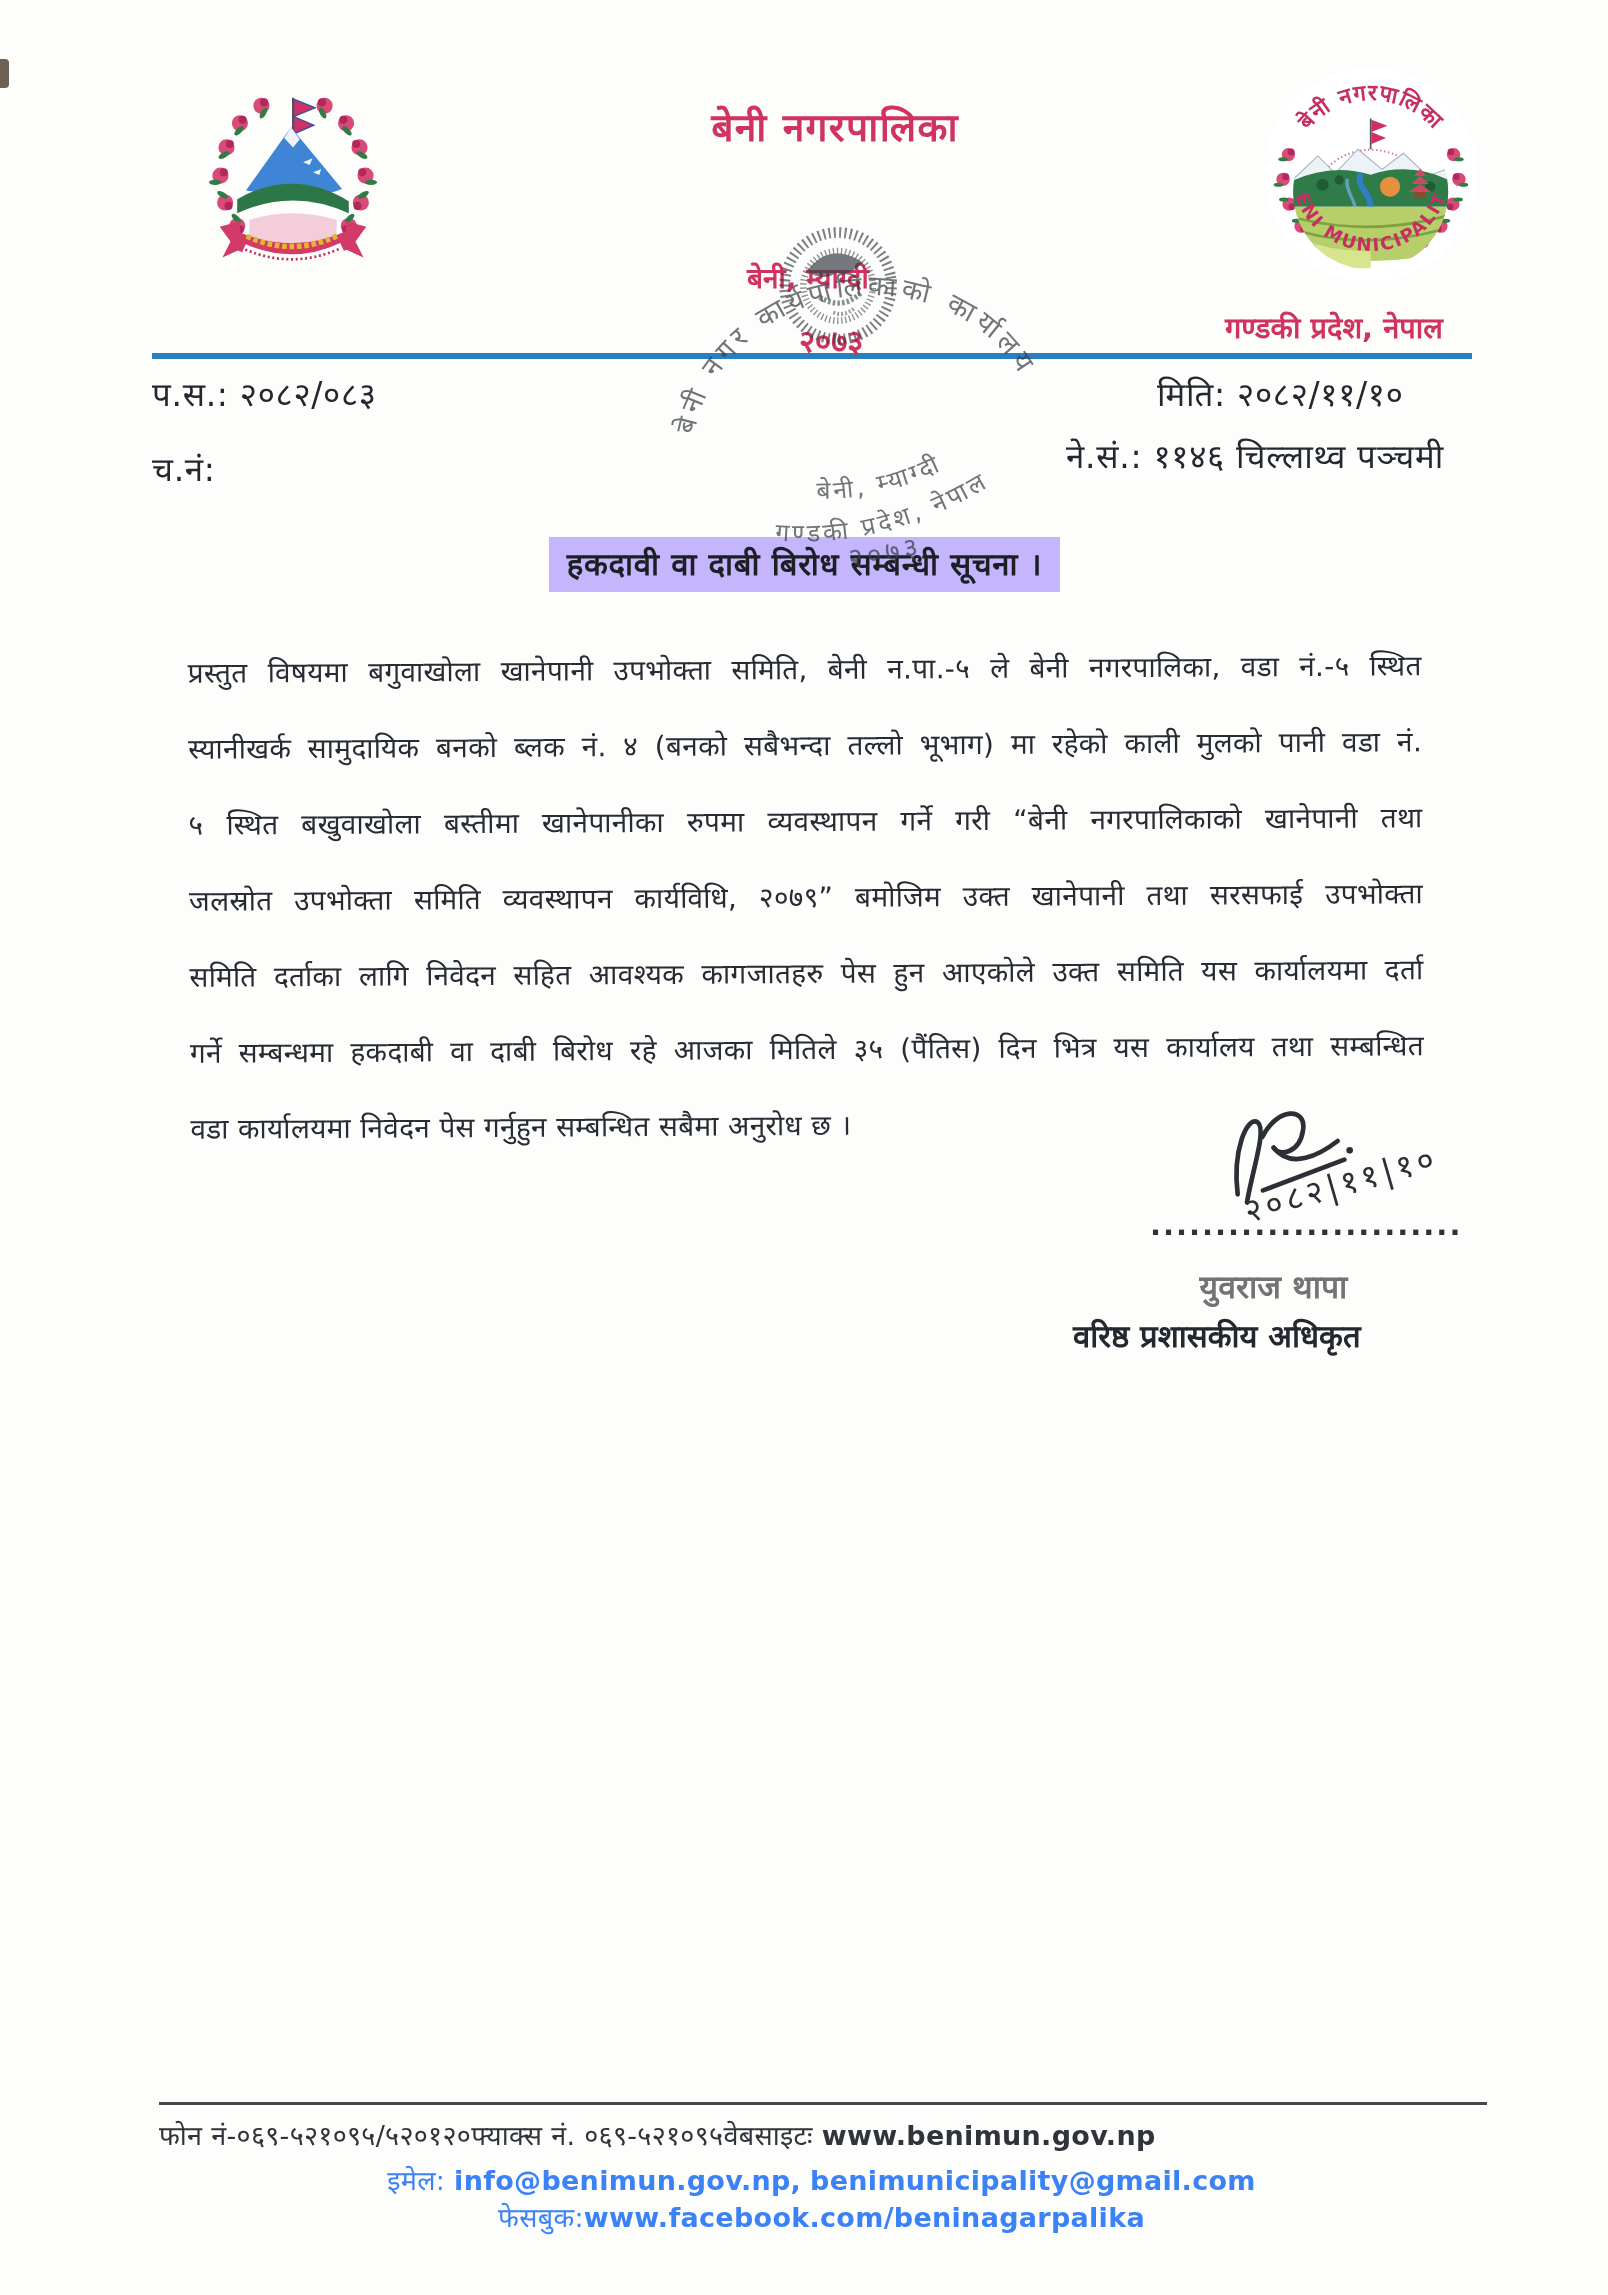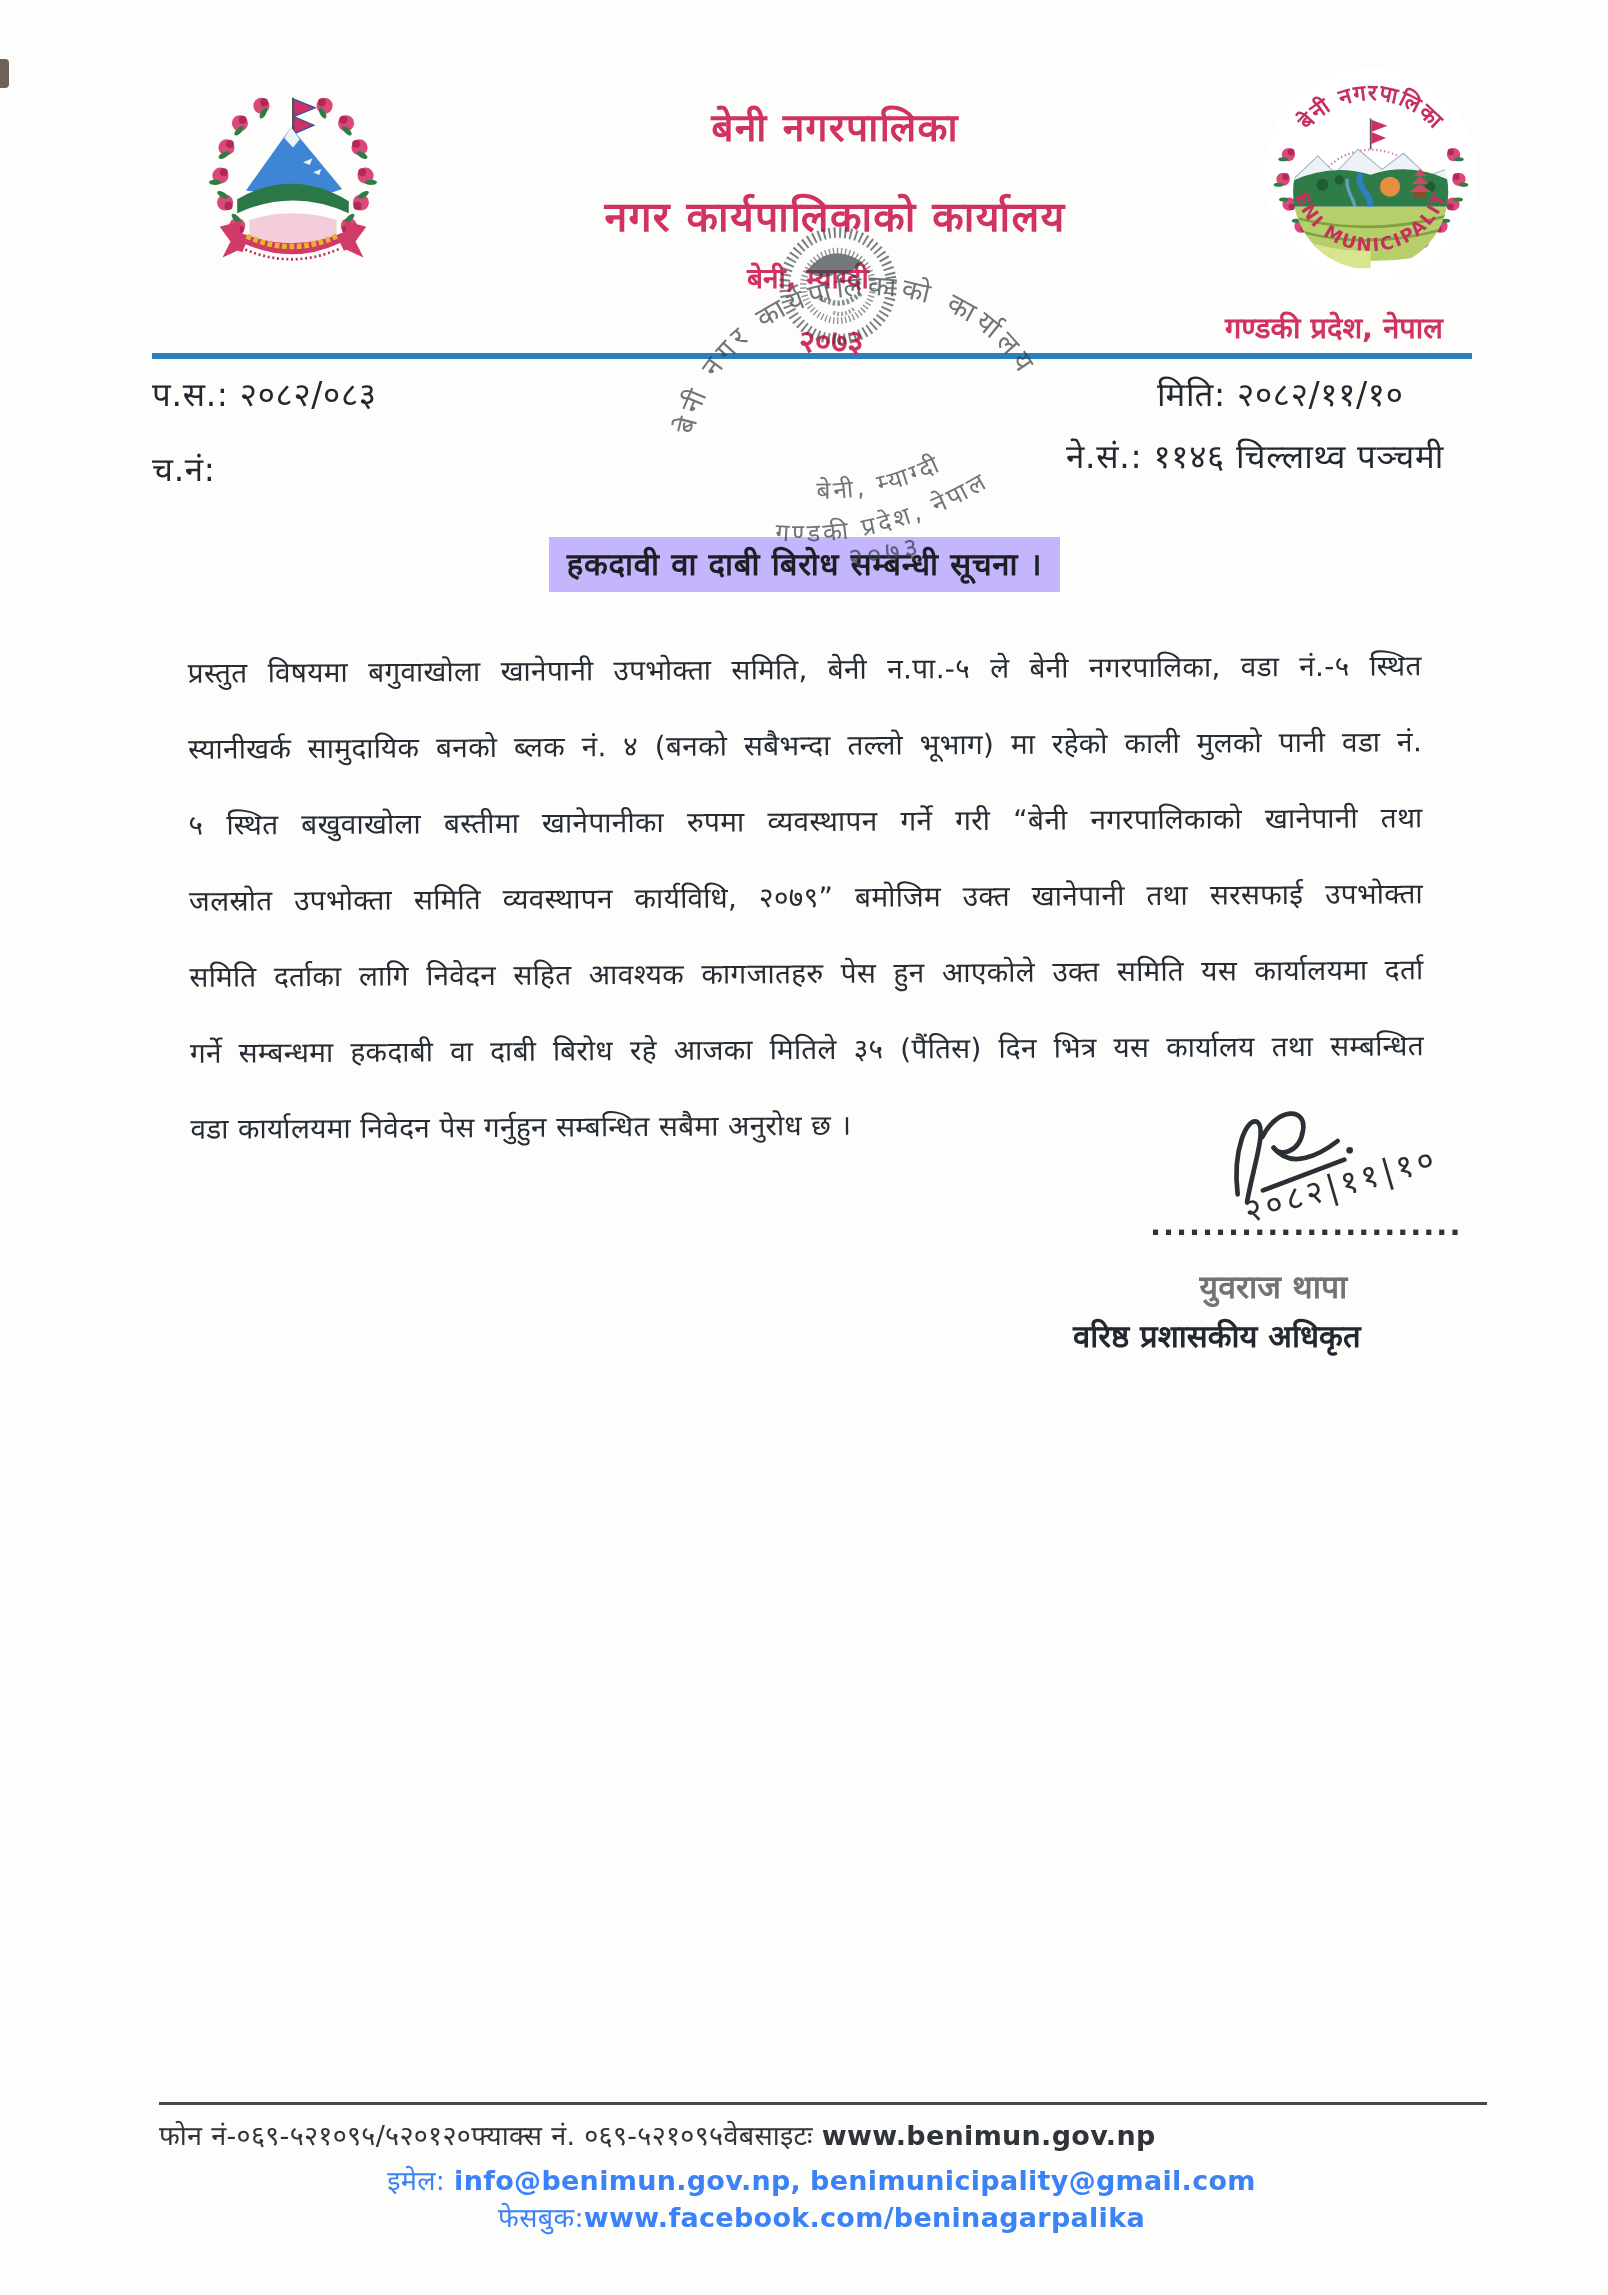--- a/index.html
+++ b/index.html
@@ -231,21 +231,20 @@
       <path d="M232,172 L250,172 L241,161 Z"></path>
     </g>
   </g>
   <text font-size="27" font-weight="700" fill="#c62f62" letter-spacing="3">
     <textPath href="#rl2" startOffset="50%" text-anchor="middle">BENI MUNICIPALITY</textPath>
   </text>
 </svg>
 
 <div class="abs title-wrap">
   <div class="title-1">बेनी नगरपालिका</div>
-  <div class="title-2">नगर कार्यपालिकाको कार्यालय</div>
 </div>
 <div class="abs addr-line red-small">बेनी, म्याग्दी</div>
 <div class="abs estab-year red-small">२०७३</div>
 <div class="abs province red-small">गण्डकी प्रदेश, नेपाल</div>
 
 <svg class="abs stamp" viewBox="0 0 620 560">
   <defs>
     <path id="sr1" d="M 48,335 A 262,238 0 0 1 568,335" fill="none"></path>
     <path id="sr2" d="M 170,402 Q 310,452 470,388" fill="none"></path>
     <path id="sr3" d="M 120,458 Q 308,520 512,430" fill="none"></path>

